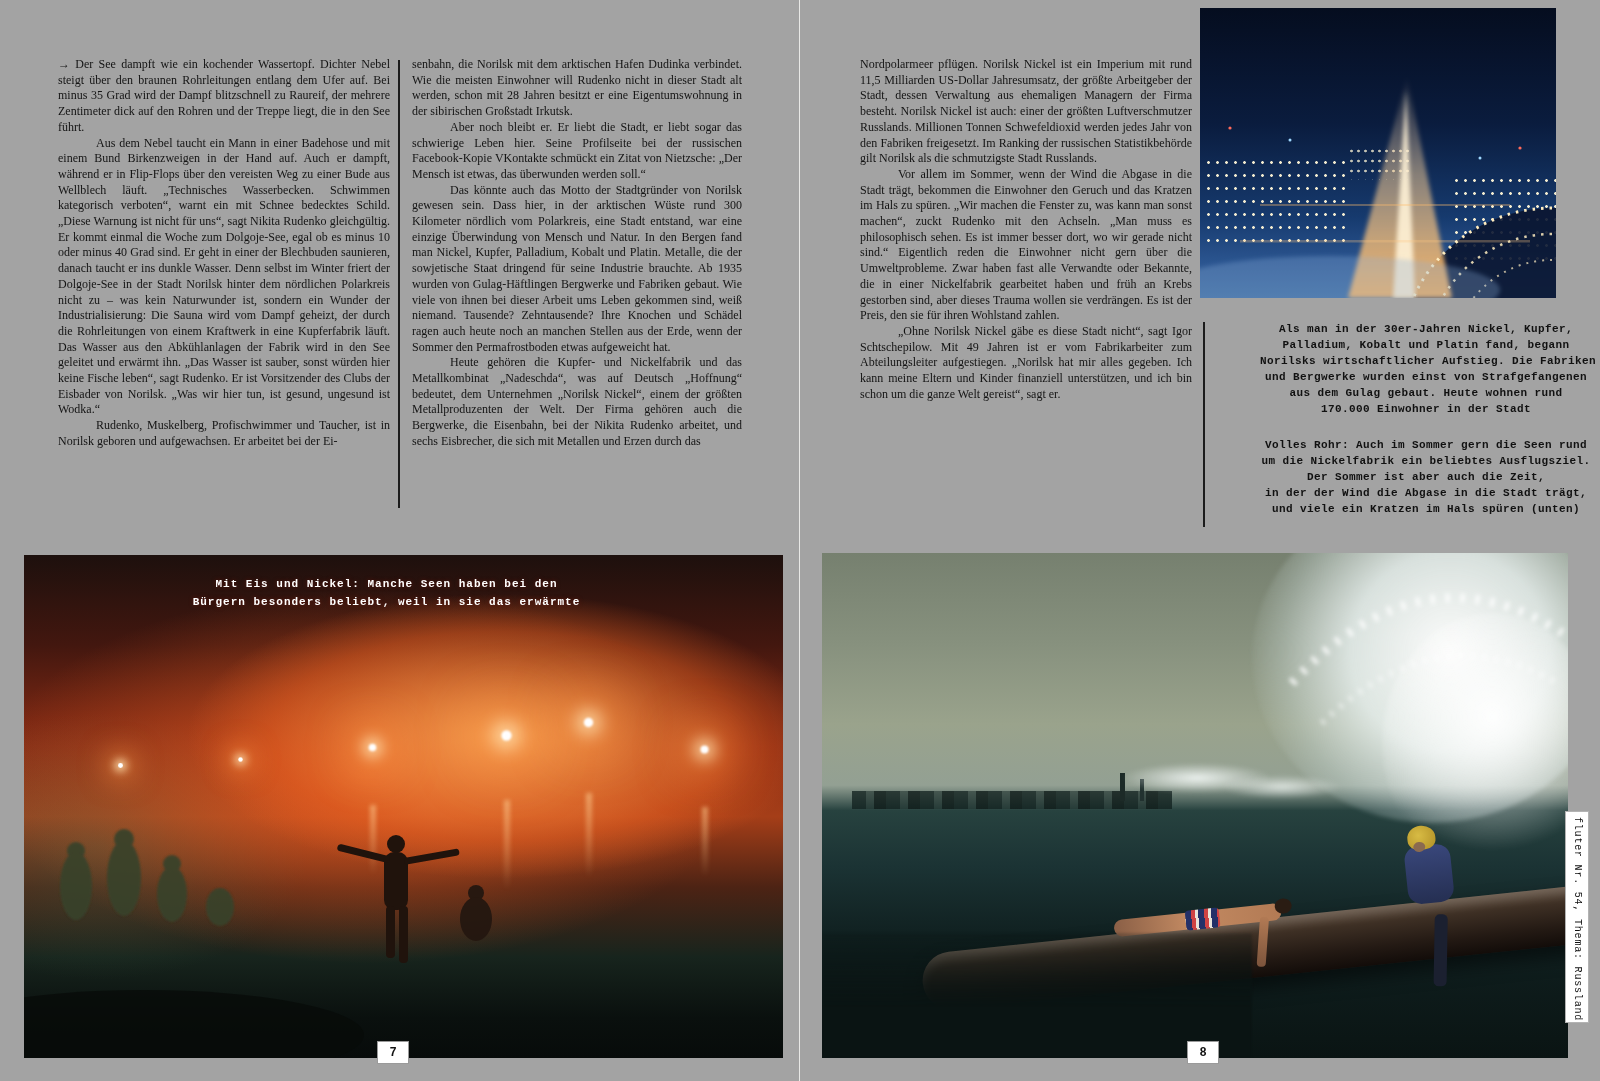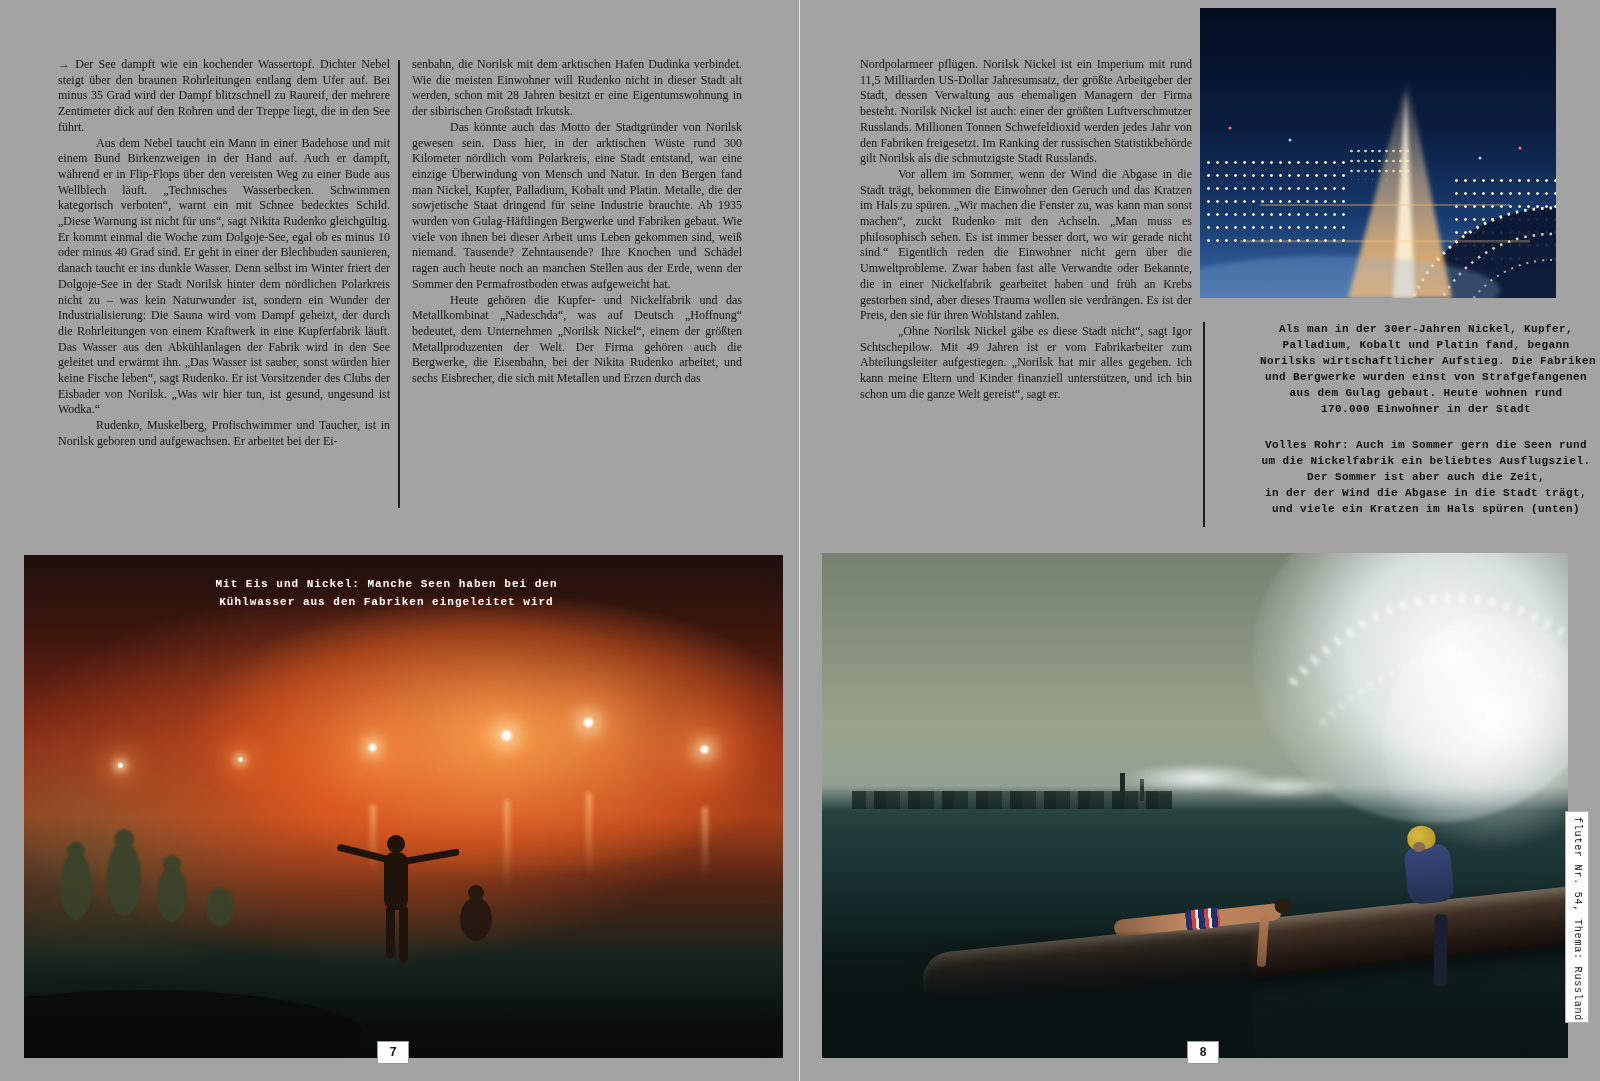--- a/index.html
+++ b/index.html
@@ -88,20 +88,21 @@
     <div class="col" style="left:58px;top:57px;width:332px;">
       <p class="first">→ Der See dampft wie ein kochender Wassertopf. Dichter Nebel steigt über den braunen Rohrleitungen entlang dem Ufer auf. Bei minus 35 Grad wird der Dampf blitzschnell zu Raureif, der mehrere Zentimeter dick auf den Rohren und der Treppe liegt, die in den See führt.</p>
       <p>Aus dem Nebel taucht ein Mann in einer Badehose und mit einem Bund Birkenzweigen in der Hand auf. Auch er dampft, während er in Flip-Flops über den vereisten Weg zu einer Bude aus Wellblech läuft. „Technisches Wasserbecken. Schwimmen kategorisch verboten“, warnt ein mit Schnee bedecktes Schild. „Diese Warnung ist nicht für uns“, sagt Nikita Rudenko gleichgültig. Er kommt einmal die Woche zum Dolgoje-See, egal ob es minus 10 oder minus 40 Grad sind. Er geht in einer der Blechbuden saunieren, danach taucht er ins dunkle Wasser. Denn selbst im Winter friert der Dolgoje-See in der Stadt Norilsk hinter dem nördlichen Polarkreis nicht zu – was kein Naturwunder ist, sondern ein Wunder der Industrialisierung: Die Sauna wird vom Dampf geheizt, der durch die Rohrleitungen von einem Kraftwerk in eine Kupferfabrik läuft. Das Wasser aus den Abkühlanlagen der Fabrik wird in den See geleitet und erwärmt ihn. „Das Wasser ist sauber, sonst würden hier keine Fische leben“, sagt Rudenko. Er ist Vorsitzender des Clubs der Eisbader von Norilsk. „Was wir hier tun, ist gesund, ungesund ist Wodka.“</p>
       <p>Rudenko, Muskelberg, Profischwimmer und Taucher, ist in Norilsk geboren und aufgewachsen. Er arbeitet bei der Ei-</p>
     </div>
 
     <div class="vrule" style="left:398px;top:60px;width:2px;height:448px;"></div>
 
     <div class="col" style="left:412px;top:57px;width:330px;">
       <p class="first">senbahn, die Norilsk mit dem arktischen Hafen Dudinka verbindet. Wie die meisten Einwohner will Rudenko nicht in dieser Stadt alt werden, schon mit 28 Jahren besitzt er eine Eigentumswohnung in der sibirischen Großstadt Irkutsk.</p>
+      <p>Aber noch bleibt er. Er liebt die Stadt, er liebt sogar das schwierige Leben hier. Seine Profilseite bei der russischen Facebook-Kopie VKontakte schmückt ein Zitat von Nietzsche: „Der Mensch ist etwas, das überwunden werden soll.“</p>
       <p>Das könnte auch das Motto der Stadtgründer von Norilsk gewesen sein. Dass hier, in der arktischen Wüste rund 300 Kilometer nördlich vom Polarkreis, eine Stadt entstand, war eine einzige Überwindung von Mensch und Natur. In den Bergen fand man Nickel, Kupfer, Palladium, Kobalt und Platin. Metalle, die der sowjetische Staat dringend für seine Industrie brauchte. Ab 1935 wurden von Gulag-Häftlingen Bergwerke und Fabriken gebaut. Wie viele von ihnen bei dieser Arbeit ums Leben gekommen sind, weiß niemand. Tausende? Zehntausende? Ihre Knochen und Schädel ragen auch heute noch an manchen Stellen aus der Erde, wenn der Sommer den Permafrostboden etwas aufgeweicht hat.</p>
       <p>Heute gehören die Kupfer- und Nickelfabrik und das Metallkombinat „Nadeschda“, was auf Deutsch „Hoffnung“ bedeutet, dem Unternehmen „Norilsk Nickel“, einem der größten Metallproduzenten der Welt. Der Firma gehören auch die Bergwerke, die Eisenbahn, bei der Nikita Rudenko arbeitet, und sechs Eisbrecher, die sich mit Metallen und Erzen durch das</p>
     </div>
 
     <div class="photo photo-lake">
 
       <span class="lamp" style="left:92px;top:206px;transform:scale(.55);"></span>
       <span class="lamp" style="left:212px;top:200px;transform:scale(.5);"></span>
       <span class="lamp" style="left:344px;top:188px;transform:scale(.85);"></span>
       <span class="lamp" style="left:478px;top:176px;transform:scale(1.15);"></span>
@@ -138,21 +139,21 @@
         </g>
         <g fill="#241710" opacity=".95">
           <circle cx="452" cy="338" r="8"></circle>
             <ellipse cx="452" cy="364" rx="16" ry="22"></ellipse>
         </g>
         <ellipse cx="120" cy="480" rx="220" ry="45" fill="#070b09" opacity=".8"></ellipse>
       </svg>
 
       <div class="lake-caption">
         <div>Mit Eis und Nickel: Manche Seen haben bei den</div>
-        <div>Kühlwasser aus den Fabriken eingeleitet wird</div>
+        <div>Bürgern besonders beliebt, weil in sie das erwärmte</div>
       </div>
     </div>
 
     <div class="pnum" style="left:377px;top:1041px;">
       <span>7</span>
     </div>
   </div>
 
   <div>
 

